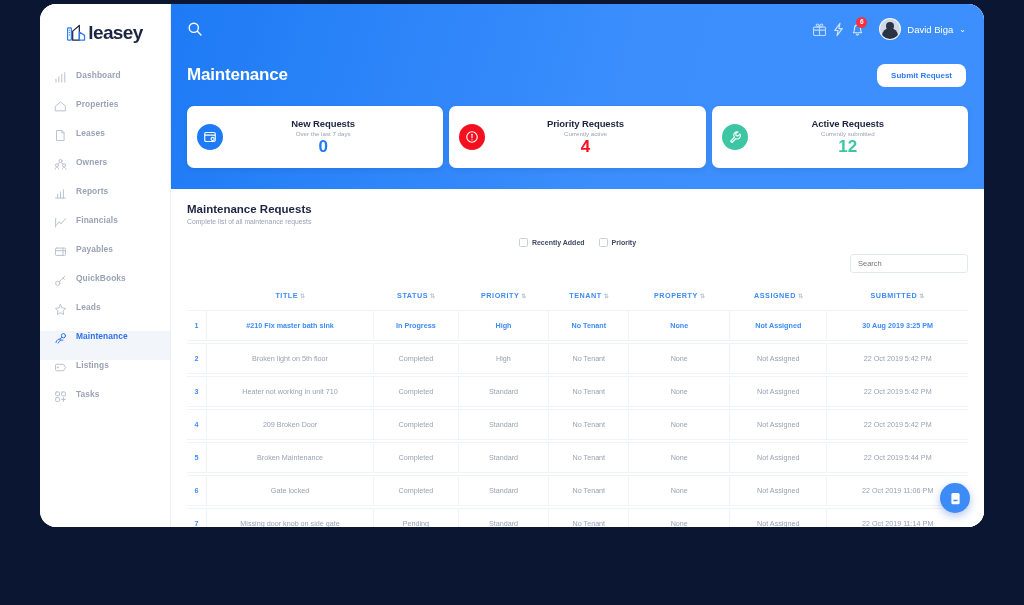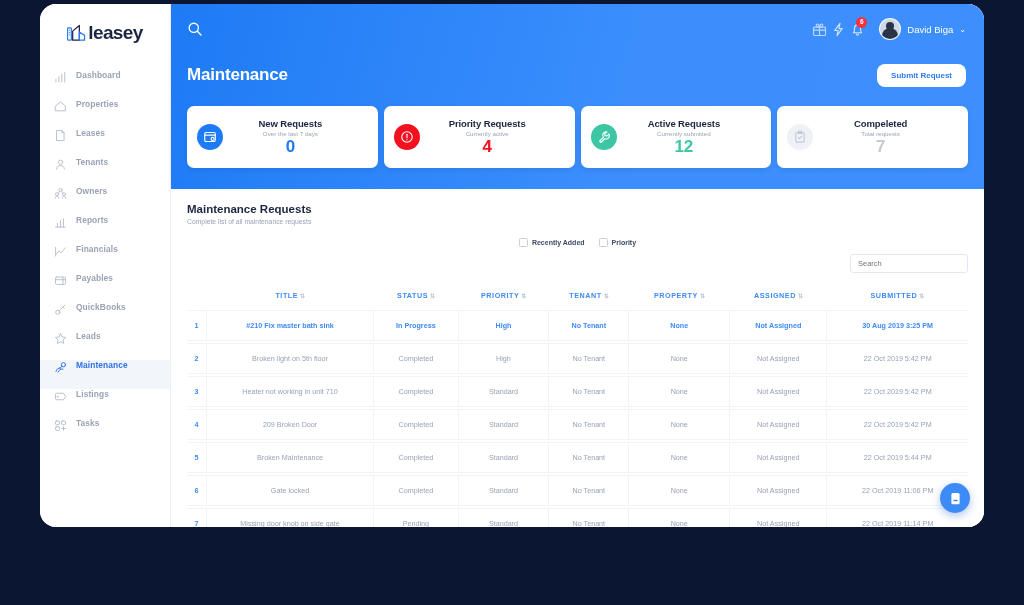--- a/index.html
+++ b/index.html
@@ -267,29 +267,20 @@
           <span class="nav-label">Properties</span>
         </div>
         <div class="nav-item">
           <span class="nav-ico">
             <svg viewBox="0 0 16 16" fill="none" stroke="#b8c0cd" stroke-width="1.2" stroke-linecap="round" stroke-linejoin="round">
               <path d="M3.6 1.8 H9.6 L12.4 4.6 V14.2 H3.6 Z"></path>
               <path d="M9.6 1.8 V4.6 H12.4"></path>
             </svg>
           </span>
           <span class="nav-label">Leases</span>
-        </div>
-        <div class="nav-item">
-          <span class="nav-ico">
-            <svg viewBox="0 0 16 16" fill="none" stroke="#b8c0cd" stroke-width="1.2" stroke-linecap="round" stroke-linejoin="round">
-              <circle cx="8" cy="5.2" r="2.6"></circle>
-              <path d="M3.2 13.6 C3.2 10.8 5.4 9.2 8 9.2 C10.6 9.2 12.8 10.8 12.8 13.6"></path>
-            </svg>
-          </span>
-          <span class="nav-label">Tenants</span>
         </div>
         <div class="nav-item">
           <span class="nav-ico">
             <svg viewBox="0 0 16 16" fill="none" stroke="#b8c0cd" stroke-width="1.2" stroke-linecap="round" stroke-linejoin="round">
               <circle cx="8" cy="3.6" r="1.9"></circle>
               <circle cx="3.6" cy="9" r="1.9"></circle>
               <circle cx="12.4" cy="9" r="1.9"></circle>
               <path d="M5.4 7.4 L6.6 5.6"></path>
               <path d="M10.6 7.4 L9.4 5.6"></path>
               <path d="M1.4 13.8 C1.6 12.2 2.4 11.4 3.6 11.4 C4.8 11.4 5.6 12.2 5.8 13.8"></path>
@@ -466,34 +457,20 @@
               <svg viewBox="0 0 16 16" fill="none" stroke="#ffffff" stroke-width="1.3" stroke-linecap="round" stroke-linejoin="round">
                 <path d="M11.4 2.2 A3.8 3.8 0 0 0 7.4 8.3 L3 12.7 L4.6 14.3 L9 9.9 A3.8 3.8 0 0 0 13.8 4.6 L11.6 6.8 L9.2 6.4 L8.8 4 Z"></path>
               </svg>
             </span>
             <div class="stat-body">
               <div class="stat-title">Active Requests</div>
               <div class="stat-sub">Currently submitted</div>
               <div class="stat-val" style="color:#3dc6a3">12</div>
             </div>
           </div>
-          <div class="stat-card">
-            <span class="stat-ico" style="background:#eef1f6">
-              <svg viewBox="0 0 16 16" fill="none" stroke="#c2cad6" stroke-width="1.3" stroke-linecap="round" stroke-linejoin="round">
-                <rect x="3.2" y="2.8" width="9.6" height="11" rx="1.3"></rect>
-                <rect x="5.8" y="1.4" width="4.4" height="2.6" rx="0.8"></rect>
-                <path d="M6.2 8.6 L7.5 10 L10 7"></path>
-              </svg>
-            </span>
-            <div class="stat-body">
-              <div class="stat-title">Compeleted</div>
-              <div class="stat-sub">Total requests</div>
-              <div class="stat-val" style="color:#c2cad6">7</div>
-            </div>
-          </div>
         </div>
     </div>
 
     <div id="panel">
       <div class="panel-title">Maintenance Requests</div>
       <div class="panel-sub">Complete list of all maintenance requests</div>
 
       <div class="filter-row" id="filter-row">
           <label class="chk-wrap">
             <span class="chk"></span>

